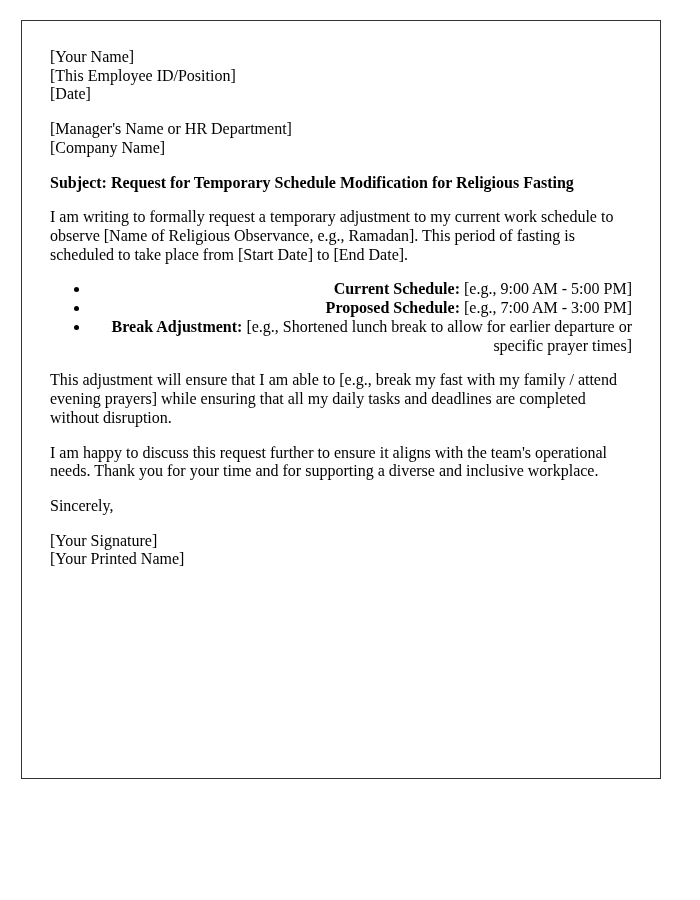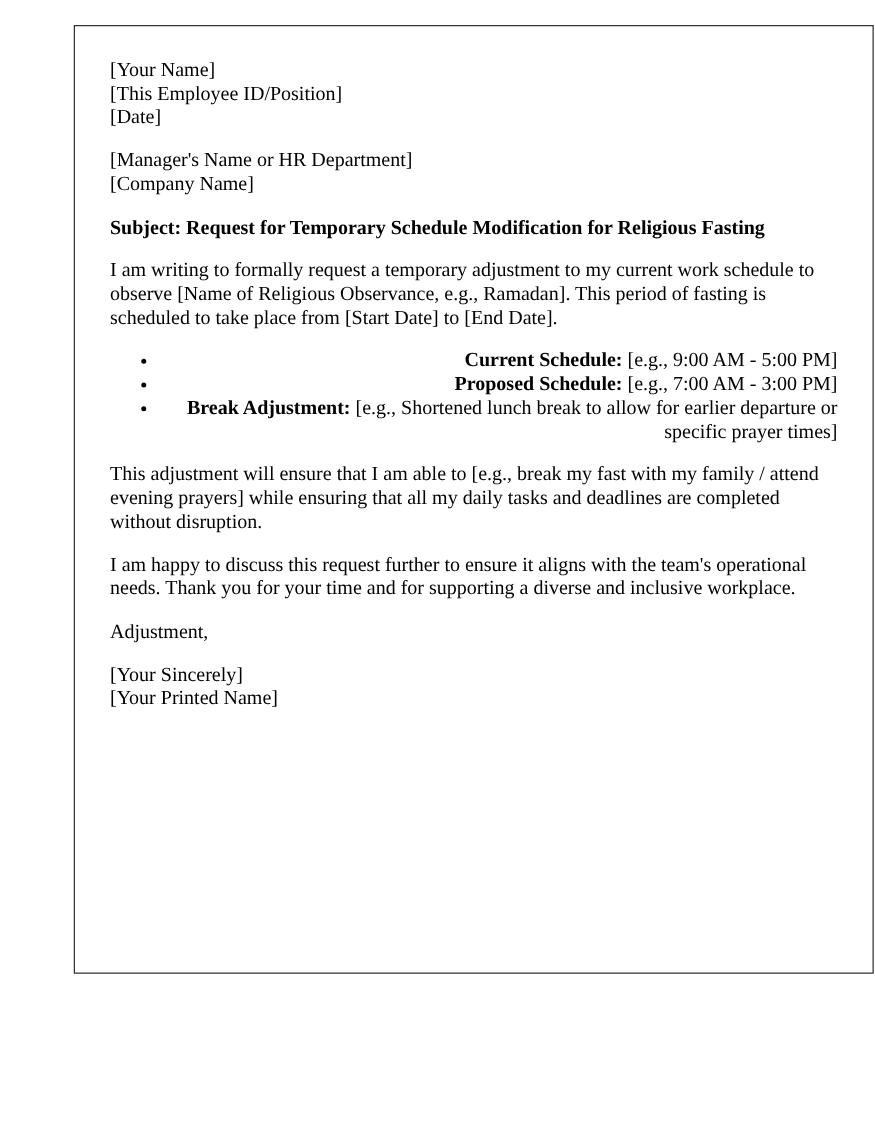--- a/index.html
+++ b/index.html
@@ -21,21 +21,20 @@
   .page {
     position: absolute;
     left: 21px;
     top: 20px;
     width: 640px;
     height: 759px;
     border: 1px solid #333333;
     box-sizing: border-box;
     padding: 27px 28px 0 28px;
     background: #ffffff;
-    margin-left: 38px;
   }
   .page p, .page div.line, .page ul {
     font-size: 16px;
     line-height: 1.17;
   }
   .block {
     margin: 0 0 16px 0;
   }
   .block .line {
     margin: 0;
@@ -85,21 +84,21 @@
     <ul class="schedule-list">
       <li><span class="b-label">Current Schedule:</span><span>[e.g., 9:00 AM - 5:00 PM]</span></li>
       <li><span class="b-label">Proposed Schedule:</span><span>[e.g., 7:00 AM - 3:00 PM]</span></li>
       <li><span class="b-label">Break Adjustment:</span><span>[e.g., Shortened lunch break to allow for earlier departure or specific prayer times]</span></li>
     </ul>
 
     <p class="para">This adjustment will ensure that I am able to [e.g., break my fast with my family / attend evening prayers] while ensuring that all my daily tasks and deadlines are completed without disruption.</p>
 
     <p class="para">I am happy to discuss this request further to ensure it aligns with the team's operational needs. Thank you for your time and for supporting a diverse and inclusive workplace.</p>
 
-    <p class="para">Adjustment,</p>
+    <p class="para">Sincerely,</p>
 
     <div class="block">
-      <div class="line">[Your Sincerely]</div>
+      <div class="line">[Your Signature]</div>
       <div class="line">[Your Printed Name]</div>
     </div>
 
   </div>
 </div>
 
 </body></html>

